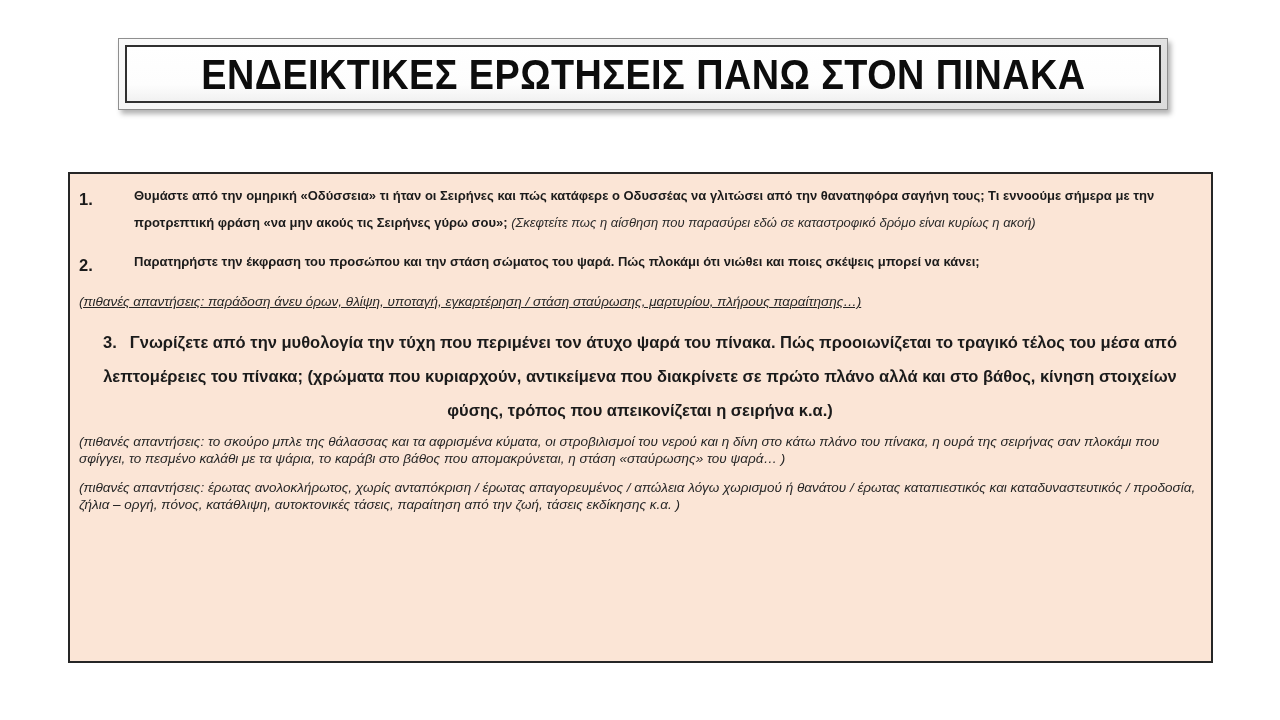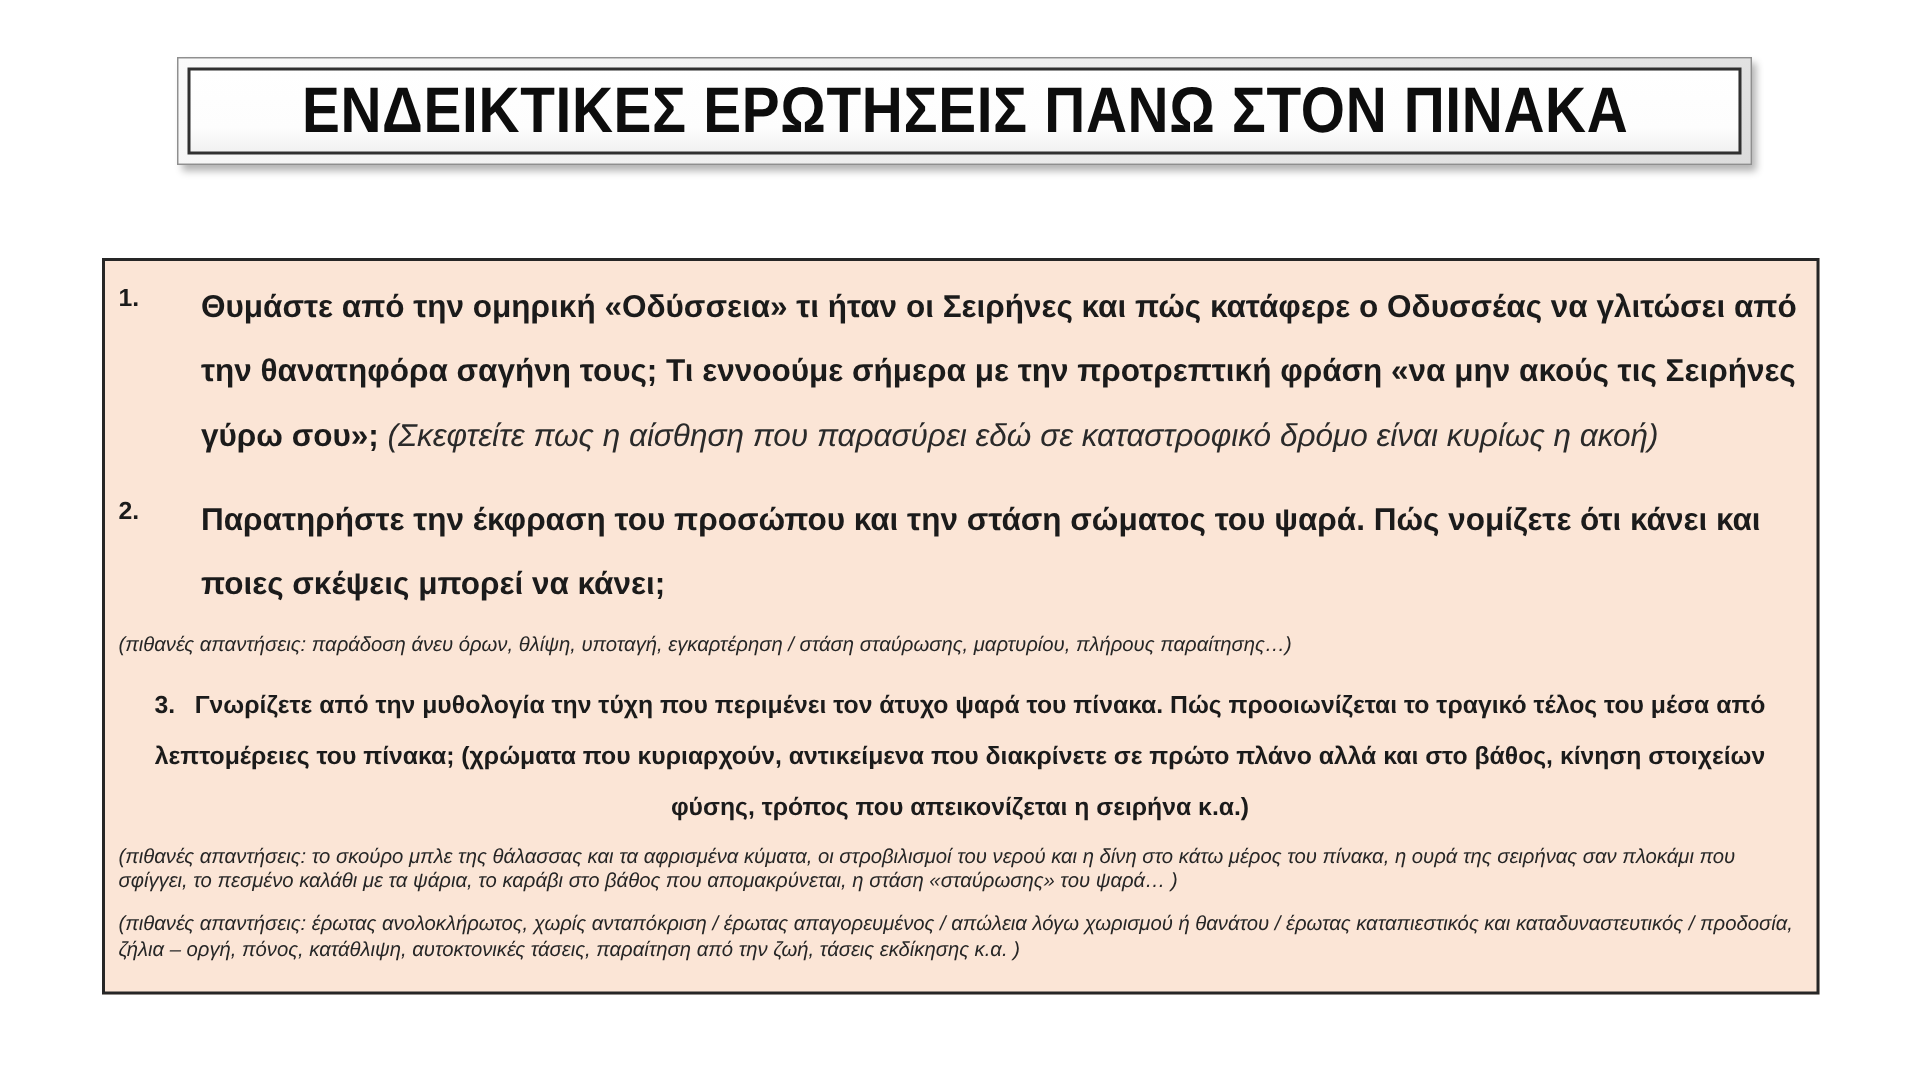--- a/index.html
+++ b/index.html
@@ -72,21 +72,21 @@
     align-items: flex-start;
   }
   .q-num {
     flex: 0 0 55px;
     font-weight: bold;
     font-size: 16.5px;
     line-height: 2.05;
   }
   .q-body {
     flex: 1;
-    font-size: 21px;
+    font-size: 13px;
     line-height: 2.05;
   }
   .q-bold { font-weight: bold; }
   .q-inline-note {
     font-style: italic;
     font-weight: normal;
     color: #2a2a2a;
   }
 
   .q-para {
@@ -100,21 +100,21 @@
   }
 
   .q-note {
     font-size: 13.5px;
     font-style: italic;
     line-height: 1.25;
     color: #262626;
   }
 
   .mt-q2   { margin-top: 13px; }
-  .mt-n2   { margin-top: 11px; }
+  .mt-n2   { margin-top: 11px; text-decoration: underline; }
   .mt-q3   { margin-top: 15px; text-align: center; }
   .mt-n3   { margin-top: 7px; }
   .mt-q4   { margin-top: 10px; }
   .mt-n4   { margin-top: 12px; }
 </style>
 </head>
 <body>
 
 <div class="slide">
 
@@ -128,28 +128,28 @@
 
     <div class="q-row">
       <div class="q-num">1.</div>
       <div class="q-body">
         <span class="q-bold">Θυμάστε από την ομηρική «Οδύσσεια» τι ήταν οι Σειρήνες και πώς κατάφερε ο Οδυσσέας να γλιτώσει από την θανατηφόρα σαγήνη τους; Τι εννοούμε σήμερα με την προτρεπτική φράση «να μην ακούς τις Σειρήνες γύρω σου»; </span><span class="q-inline-note">(Σκεφτείτε πως η αίσθηση που παρασύρει εδώ σε καταστροφικό δρόμο είναι κυρίως η ακοή)</span>
       </div>
     </div>
 
     <div class="q-row mt-q2">
       <div class="q-num">2.</div>
-      <div class="q-body q-bold">Παρατηρήστε την έκφραση του προσώπου και την στάση σώματος του ψαρά. Πώς νομίζετε ότι κάνει και ποιες σκέψεις μπορεί να κάνει;</div>
+      <div class="q-body q-bold">Παρατηρήστε την έκφραση του προσώπου και την στάση σώματος του ψαρά. Πώς πλοκάμι ότι νιώθει και ποιες σκέψεις μπορεί να κάνει;</div>
     </div>
 
     <div class="q-note mt-n2">(πιθανές απαντήσεις: παράδοση άνευ όρων, θλίψη, υποταγή, εγκαρτέρηση / στάση σταύρωσης, μαρτυρίου, πλήρους παραίτησης…)</div>
 
     <div class="q-para mt-q3">
       <span class="q-num-inline">3.</span><span>Γνωρίζετε από την μυθολογία την τύχη που περιμένει τον άτυχο ψαρά του πίνακα. Πώς προοιωνίζεται το τραγικό τέλος του μέσα από λεπτομέρειες του πίνακα; (χρώματα που κυριαρχούν, αντικείμενα που διακρίνετε σε πρώτο πλάνο αλλά και στο βάθος, κίνηση στοιχείων φύσης, τρόπος που απεικονίζεται η σειρήνα κ.α.)</span>
     </div>
 
-    <div class="q-note mt-n3">(πιθανές απαντήσεις: το σκούρο μπλε της θάλασσας και τα αφρισμένα κύματα, οι στροβιλισμοί του νερού και η δίνη στο κάτω μέρος του πίνακα, η ουρά της σειρήνας σαν πλοκάμι που σφίγγει, το πεσμένο καλάθι με τα ψάρια, το καράβι στο βάθος που απομακρύνεται, η στάση «σταύρωσης» του ψαρά…  )</div>
+    <div class="q-note mt-n3">(πιθανές απαντήσεις: το σκούρο μπλε της θάλασσας και τα αφρισμένα κύματα, οι στροβιλισμοί του νερού και η δίνη στο κάτω πλάνο του πίνακα, η ουρά της σειρήνας σαν πλοκάμι που σφίγγει, το πεσμένο καλάθι με τα ψάρια, το καράβι στο βάθος που απομακρύνεται, η στάση «σταύρωσης» του ψαρά…  )</div>
 
 
     <div class="q-note mt-n4">(πιθανές απαντήσεις: έρωτας ανολοκλήρωτος, χωρίς ανταπόκριση / έρωτας απαγορευμένος / απώλεια λόγω χωρισμού ή θανάτου / έρωτας καταπιεστικός  και καταδυναστευτικός / προδοσία, ζήλια – οργή, πόνος, κατάθλιψη,  αυτοκτονικές  τάσεις, παραίτηση από την ζωή, τάσεις εκδίκησης  κ.α. )</div>
 
   </div>
 </div>
 
 </body></html>

